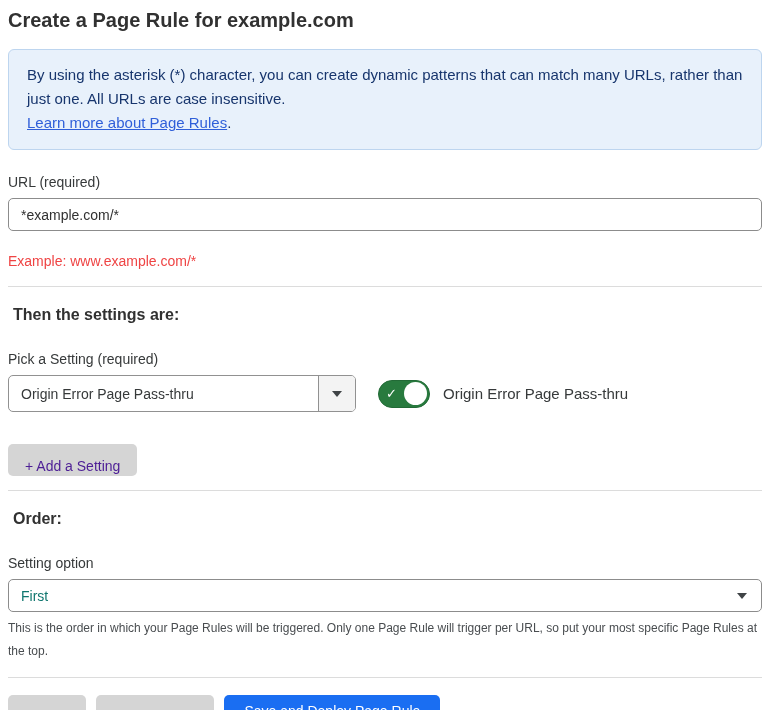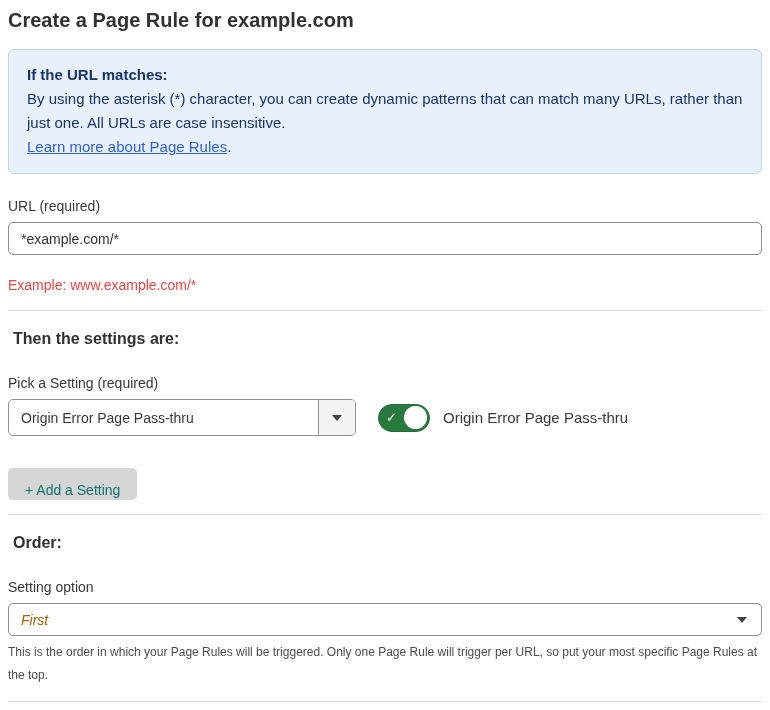--- a/index.html
+++ b/index.html
@@ -144,21 +144,21 @@
   }
   .btn {
     display: inline-block;
     border: none;
     border-radius: 5px;
     font-family: "Liberation Sans", "DejaVu Sans", sans-serif;
     font-size: 14px;
     height: 32px;
     padding: 14px 17px;
     cursor: pointer;
-    color: #0f766e;
+    color: #4c1d95;
     background: #d5d5d5;
   }
   .btn-add-setting { margin-top: 32px; }
   .btn-primary {
     background: #1a6ef2;
     color: #ffffff;
     padding: 0 20px;
   }
   .order-select {
     width: 100%;
@@ -167,22 +167,21 @@
     border-radius: 5px;
     background: #fff;
     display: flex;
     align-items: center;
     padding: 0 14px 0 12px;
     cursor: pointer;
   }
   .order-select-value {
     flex: 1;
     font-size: 14px;
-    color: #a16207;
-    font-style: italic;
+    color: #0f766e;
   }
   .order-helper {
     margin-top: 5px;
     font-size: 12px;
     color: #494d50;
     line-height: 23px;
   }
   .footer-actions {
     margin-top: 17px;
     display: flex;
@@ -194,21 +193,20 @@
   .mt-order-select { margin-top: 0px; }
 </style>
 </head>
 <body>
 
 
 
 <h1 class="page-title">Create a Page Rule for example.com</h1>
 
 <div class="info-box">
-  <div class="info-heading">If the URL matches:</div>
   <div class="info-body">By using the asterisk (*) character, you can create dynamic patterns that can match many URLs, rather than just one. All URLs are case insensitive.</div>
   <div><a class="info-link">Learn more about Page Rules</a><span>.</span></div>
 </div>
 
 <label class="field-label">URL (required)</label>
 <input class="text-input" type="text" value="*example.com/*" style="">
 <div class="helper-text">Example: www.example.com/*</div>
 
 <hr class="divider">
 

